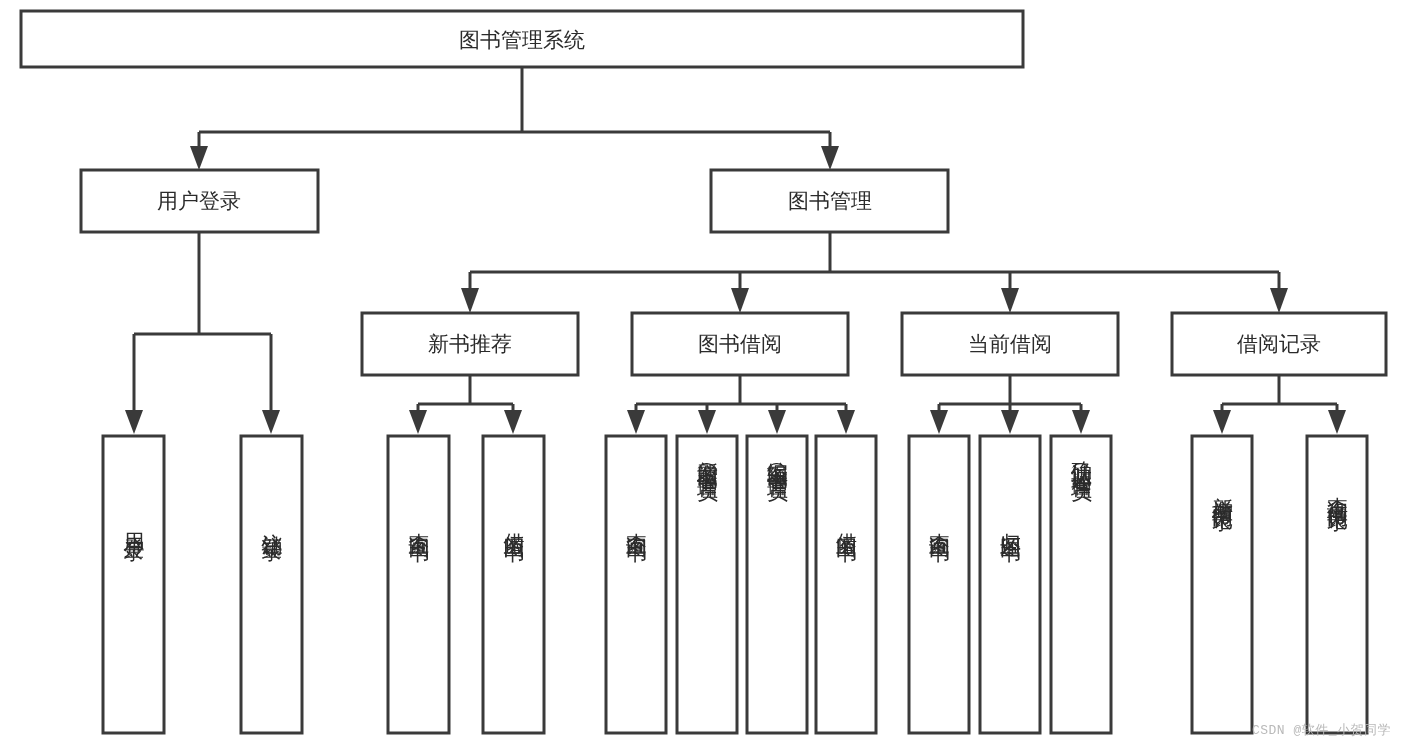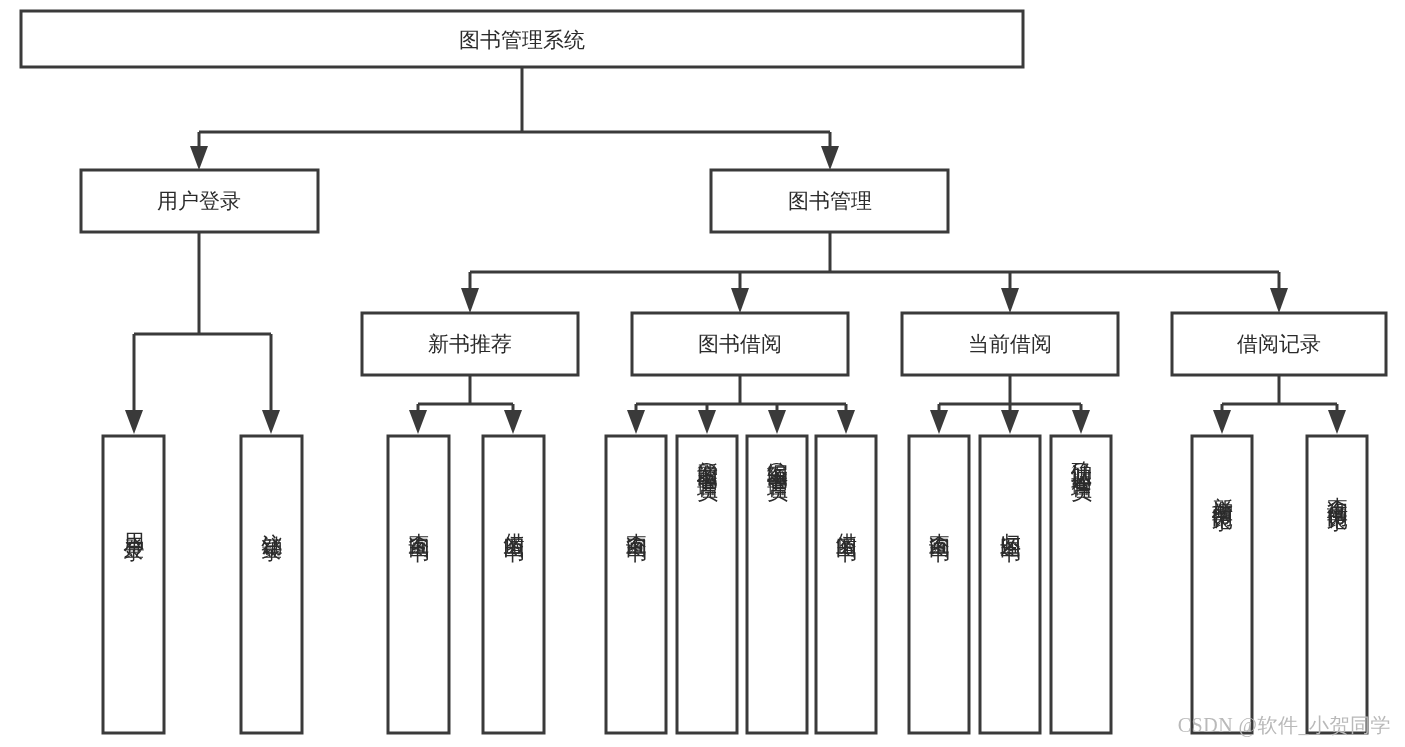--- a/index.html
+++ b/index.html
@@ -62,22 +62,22 @@
     font-size: 21px;
     line-height: 1;
     letter-spacing: 3px;
     color: #2b2b2b;
     white-space: nowrap;
   }
   .watermark {
     position: absolute;
     right: 14px;
     bottom: 8px;
-    font-family: Liberation Serif, serif;
-    font-size: 20px;
+    font-family: Liberation Mono, monospace;
+    font-size: 13px;
     color: #b9b9b9;
     letter-spacing: 0.5px;
     user-select: none;
   }
 </style>
 </head>
 <body>
 
 <div id="chart-root">
 

